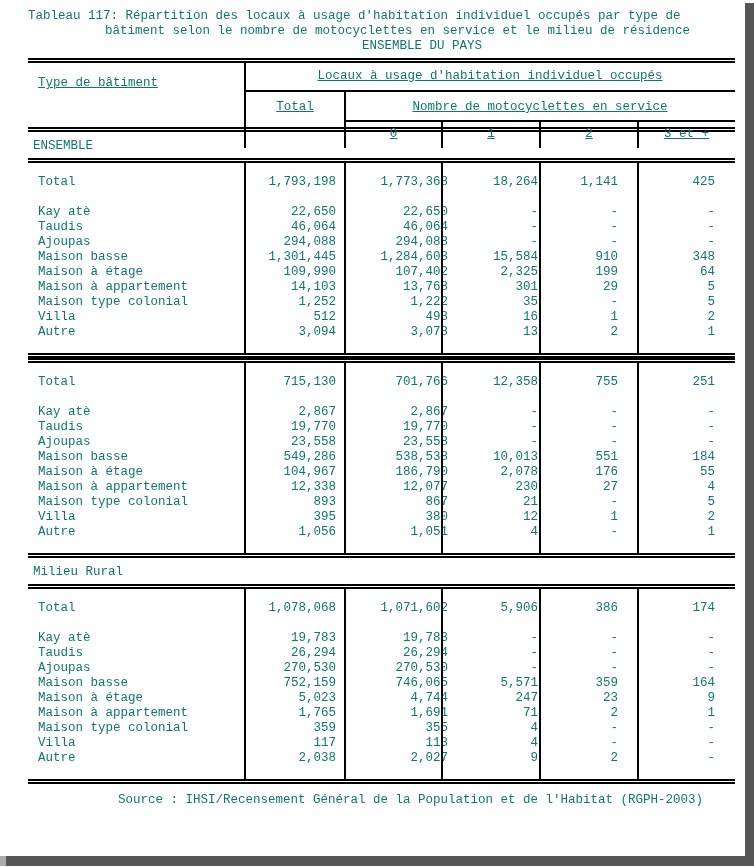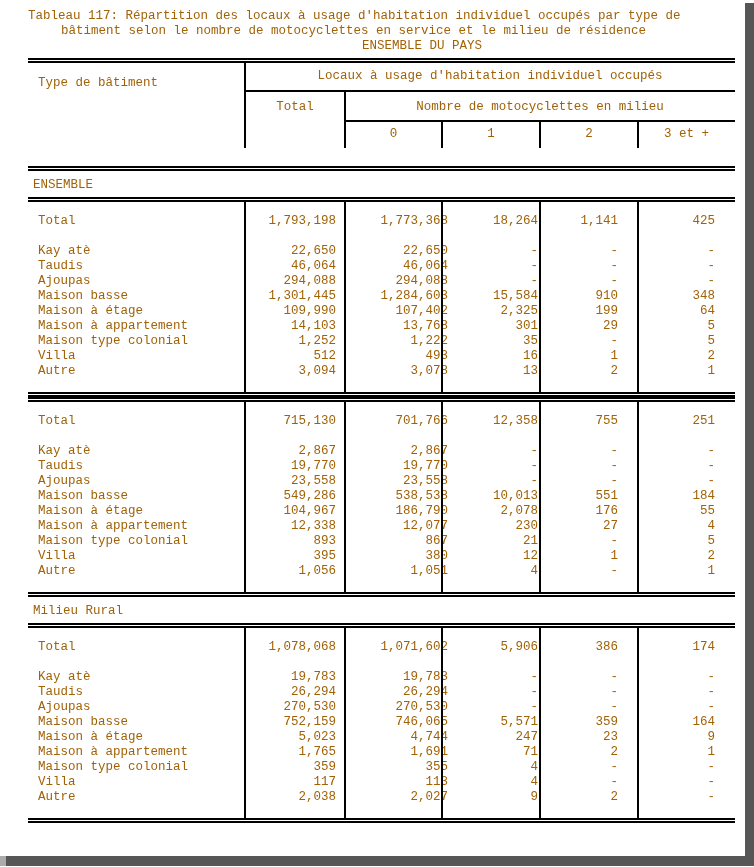--- a/index.html
+++ b/index.html
@@ -1,31 +1,31 @@
 <!DOCTYPE html>
 <html><head>
 <meta charset="utf-8">
 <style>
   html, body { margin:0; padding:0; background:#ffffff; }
   .page {
     position:relative; width:754px; height:867px; background:#ffffff;
     font-family:"Liberation Mono", "DejaVu Sans Mono", monospace;
-    font-size:12.5px; line-height:15px; color:#a16207; overflow:hidden;
+    font-size:12.5px; line-height:15px; color:#0f766e; overflow:hidden;
   }
   .title { padding-top:9px; margin-bottom:4px; }
   .t1 { margin-left:28px;  white-space:pre; }
-  .t2 { margin-left:61px; white-space:pre; }
+  .t2 { margin-left:105px; white-space:pre; }
   .t3 { margin-left:362px; white-space:pre; }
 
   .doc { margin-left:28px; width:707px; }
 
   .dbl { height:5px; border-top:2px solid #000; border-bottom:2px solid #000; box-sizing:border-box; }
 
   
-  .thead { position:relative; height:103px; }
+  .thead { position:relative; height:64px;text-decoration:underline; }
   .hh { position:absolute; height:2px; background:#000; }
   .hh1 { top:27px; left:217px; width:490px; }
   .hh2 { top:57px; left:317px; width:390px; }
   .hv { position:absolute; width:2px; background:#000; }
   .hv1 { left:216px; top:0;    height:85px; }
   .hv2 { left:316px; top:28px; height:57px; }
   .hv3 { left:413px; top:58px; height:27px; }
   .hv4 { left:511px; top:58px; height:27px; }
   .hv5 { left:609px; top:58px; height:27px; }
   .hrow { display:flex; box-sizing:border-box; }
@@ -84,21 +84,21 @@
       <div class="hv hv4"></div>
       <div class="hv hv5"></div>
 
       <div class="hrow hrowA">
         <div class="h-typecell">Type de bâtiment</div>
         <div class="h-group">Locaux à usage d'habitation individuel occupés</div>
       </div>
       <div class="hrow hrowB">
         <div class="h-sp217"></div>
         <div class="h-total">Total</div>
-        <div class="h-moto">Nombre de motocyclettes en milieu</div>
+        <div class="h-moto">Nombre de motocyclettes en service</div>
       </div>
       <div class="hrow hrowC">
         <div class="h-sp317"></div>
         <div class="h-c h-c0">0</div>
         <div class="h-c h-c1">1</div>
         <div class="h-c h-c2">2</div>
         <div class="h-c h-c3">3 et +</div>
       </div>
     </div>
 
@@ -386,18 +386,19 @@
                 <div class="c v v2">9</div>
                 <div class="c v v3">2</div>
                 <div class="c v v4">-</div>
               </div>
             </div>
     </div>
     <div class="dbl"></div>
   </div>
 </div>
 
+    <div class="source-row">Source : IHSI/Recensement Général de la Population et de l'Habitat (RGPH-2003)</div>
   </div>
 
   <div class="frame-bottom-light"></div>
   <div class="frame-bottom"></div>
   <div class="frame-right"></div>
 </div>
 
 </body></html>

